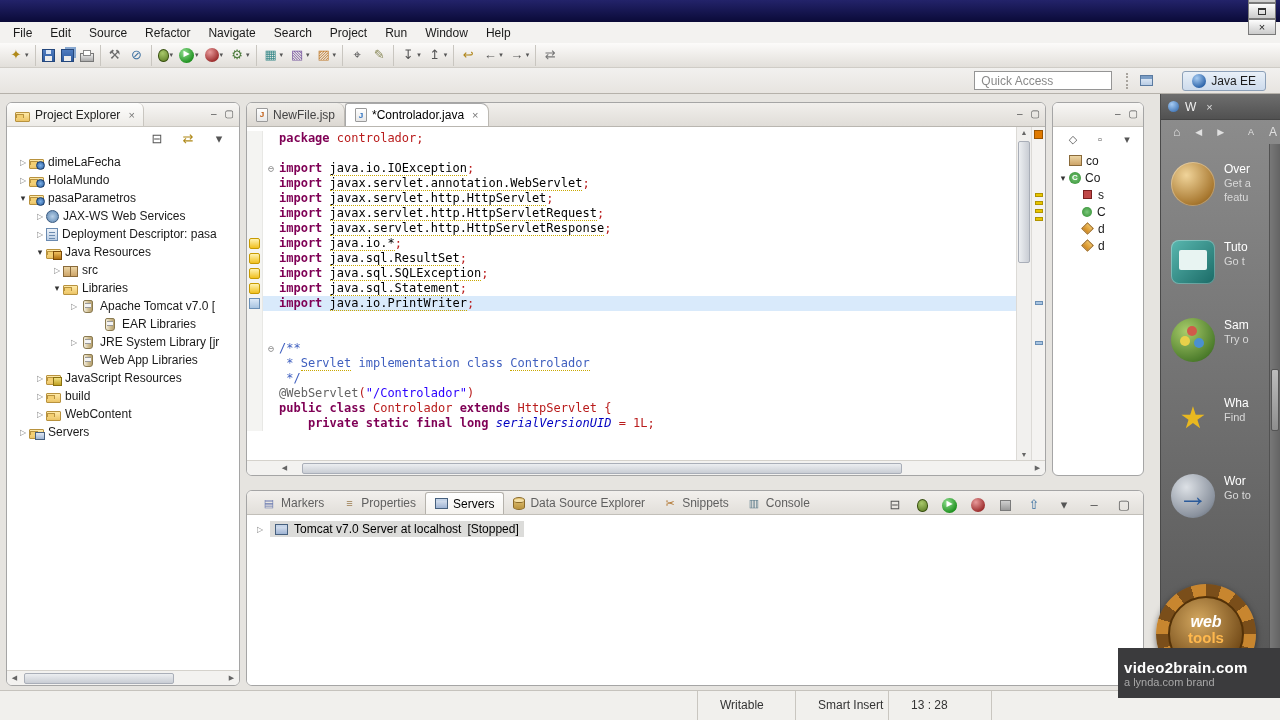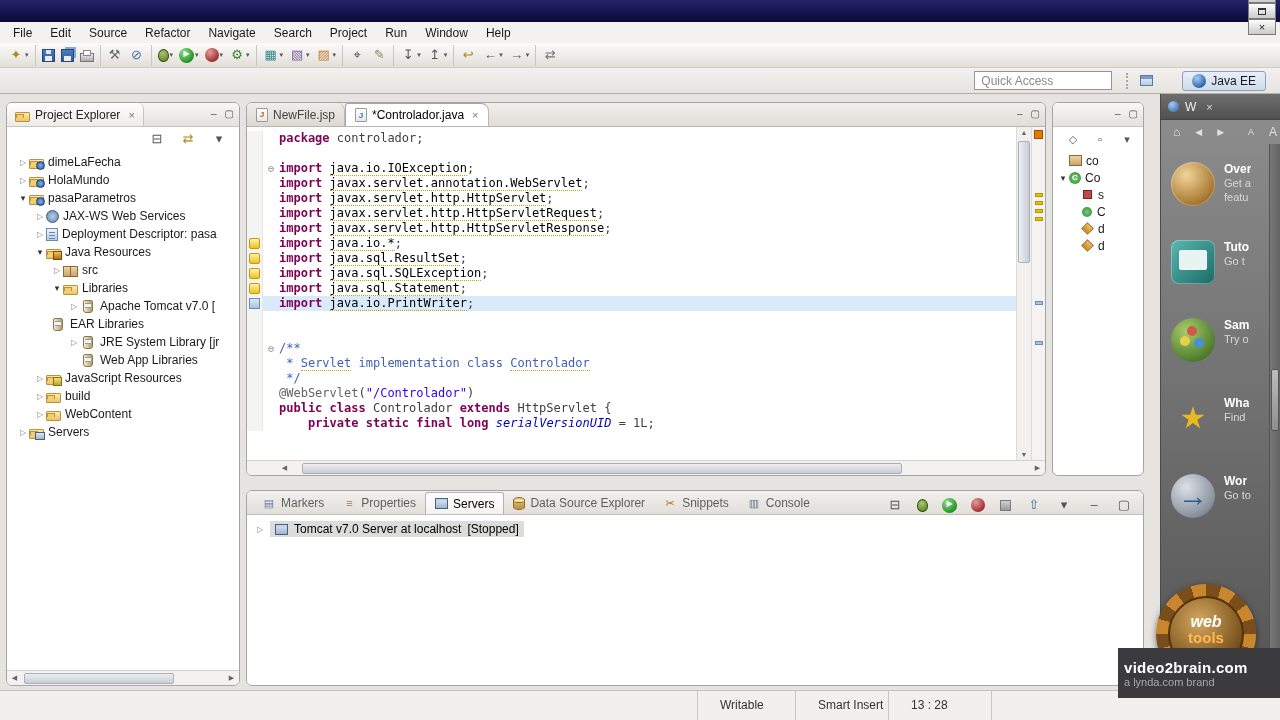--- a/index.html
+++ b/index.html
@@ -79,21 +79,21 @@
   .codewrap{flex:1;padding-top:4px;font-family:"DejaVu Sans Mono",monospace;font-size:12px;line-height:15px;overflow:hidden}
   .cline{height:15px;display:flex;white-space:pre}
   .mcell{width:16px;flex:none;background:#f4f4f2;border-right:1px solid #e8e8e5;display:flex;align-items:center;justify-content:center}
   .fcell{width:16px;flex:none;display:flex;align-items:center;justify-content:center;color:#8a8a8a;font-size:10px}
   .ctext{flex:1}
   .cline.hl .fcell,.cline.hl .ctext{background:#d9eafb}
   .mk{display:block}
   .mk-warn{width:11px;height:11px;border-radius:2px;background:linear-gradient(#fff3b0,#f0c020);border:1px solid #c79a00}
   .mk-info{width:11px;height:11px;background:linear-gradient(#dce9f7,#a8c4e0);border:1px solid #6a8fb5}
   .c-k{color:#7f0055;font-weight:bold}
-  .c-p{color:#404040}
+  .c-p{color:#b91c1c}
   .c-pw{color:#000;border-bottom:1px dotted #c9a700}
   .c-s{color:#2a00ff}
   .c-d{color:#3f5fbf}
   .c-dw{color:#3f5fbf;border-bottom:1px dotted #c9a700}
   .c-a{color:#646464}
   .c-f{color:#0000c0;font-style:italic}
   .vscroll{width:15px;flex:none;background:#f1f0ee;border-left:1px solid #dcdad6;position:relative;font-size:7px;color:#666;text-align:center}
   .vs-up{position:absolute;top:2px;left:0;right:0}
   .vs-down{position:absolute;bottom:2px;left:0;right:0}
   .vs-thumb{position:absolute;top:14px;left:1px;right:1px;height:122px;background:linear-gradient(90deg,#eceef1,#c9cdd4);border:1px solid #a9aeb8;border-radius:2px}
@@ -164,21 +164,21 @@
   .wi{width:44px;height:44px;flex:none;display:flex;align-items:center;justify-content:center;position:relative}
   .wi-glyph{font-size:30px;line-height:30px}
   .wi-overview{border-radius:50%;background:radial-gradient(circle at 35% 30%,#f0d49a,#a87830 70%,#6a4a18);box-shadow:inset 0 0 0 1px rgba(255,255,255,.3)}
   .wi-tutorials{border-radius:8px;background:linear-gradient(135deg,#5ab8b0,#1a6a66);box-shadow:inset 0 0 0 1px rgba(255,255,255,.3)}
   .wi-tutorials::after{content:"";position:absolute;left:8px;right:8px;top:10px;bottom:14px;background:#e8f4f2;border-radius:2px}
   .wi-samples{border-radius:50%;background:radial-gradient(circle at 35% 30%,#a8cc6a,#4a7a2a 75%,#2c4a16)}
   .wi-samples::after{content:"";position:absolute;left:9px;top:18px;width:10px;height:10px;border-radius:50%;background:#e8d04a;box-shadow:14px 2px 0 #4a90d0,7px -10px 0 #d05a4a}
   .wi-whatsnew{background:transparent}
   .wi-workbench{border-radius:50%;background:radial-gradient(circle at 35% 30%,#dde1e6,#8a929e 70%,#555d68);font-weight:bold}
   .w-text{color:#d8d8d8;font-size:11px;line-height:14px;overflow:hidden;white-space:nowrap}
-  .w-title{color:#fff;font-weight:bold;font-size:12px}
+  .w-title{color:#fff;font-weight:normal;font-size:12px}
   .w-scroll{position:absolute;right:0;top:50px;bottom:0;width:11px;background:linear-gradient(90deg,#787878,#646464);border-left:1px solid #525252}
   .w-thumb{position:absolute;left:1px;right:1px;top:225px;height:62px;background:linear-gradient(#bcbcbc,#8e8e8e);border:1px solid #555;border-radius:2px}
 
   
   #gearLogo{position:absolute;left:1156px;top:584px;width:100px;height:100px;z-index:20}
   .gear-outer{width:100px;height:100px;border-radius:50%;background:repeating-conic-gradient(#7a4e1a 0deg 18deg,#c8862f 18deg 36deg);display:flex;align-items:center;justify-content:center;box-shadow:0 2px 6px rgba(0,0,0,.5)}
   .gear-inner{width:76px;height:76px;border-radius:50%;background:radial-gradient(circle at 40% 32%,#d4a860,#6b4312 80%);display:flex;flex-direction:column;align-items:center;justify-content:center;border:2px solid #543208}
   .gear-web{font-weight:bold;font-style:italic;font-size:16px;color:#fff;line-height:16px}
   .gear-tools{font-weight:bold;font-size:15px;color:#ffb84d;line-height:15px}
   .gear-com{font-size:8px;color:#e8d8c0}
@@ -388,21 +388,21 @@
         <div class="tree-row" style="padding-left: 44px;">
           <span class="tw-arrow exp">▾</span>
           <span class="ti ti-folder tfold"></span>
           <span class="tw-label">Libraries</span>
         </div>
         <div class="tree-row" style="padding-left: 61px;">
           <span class="tw-arrow">▷</span>
           <span class="ti ti-jar"></span>
           <span class="tw-label">Apache Tomcat v7.0 [</span>
         </div>
-        <div class="tree-row" style="padding-left: 31px;">
+        <div class="tree-row" style="padding-left: 83px;">
           <span class="tw-arrow"></span>
           <span class="ti ti-jar"></span>
           <span class="tw-label">EAR Libraries</span>
         </div>
         <div class="tree-row" style="padding-left: 61px;">
           <span class="tw-arrow">▷</span>
           <span class="ti ti-jar"></span>
           <span class="tw-label">JRE System Library [jr</span>
         </div>
         <div class="tree-row" style="padding-left: 61px;">

